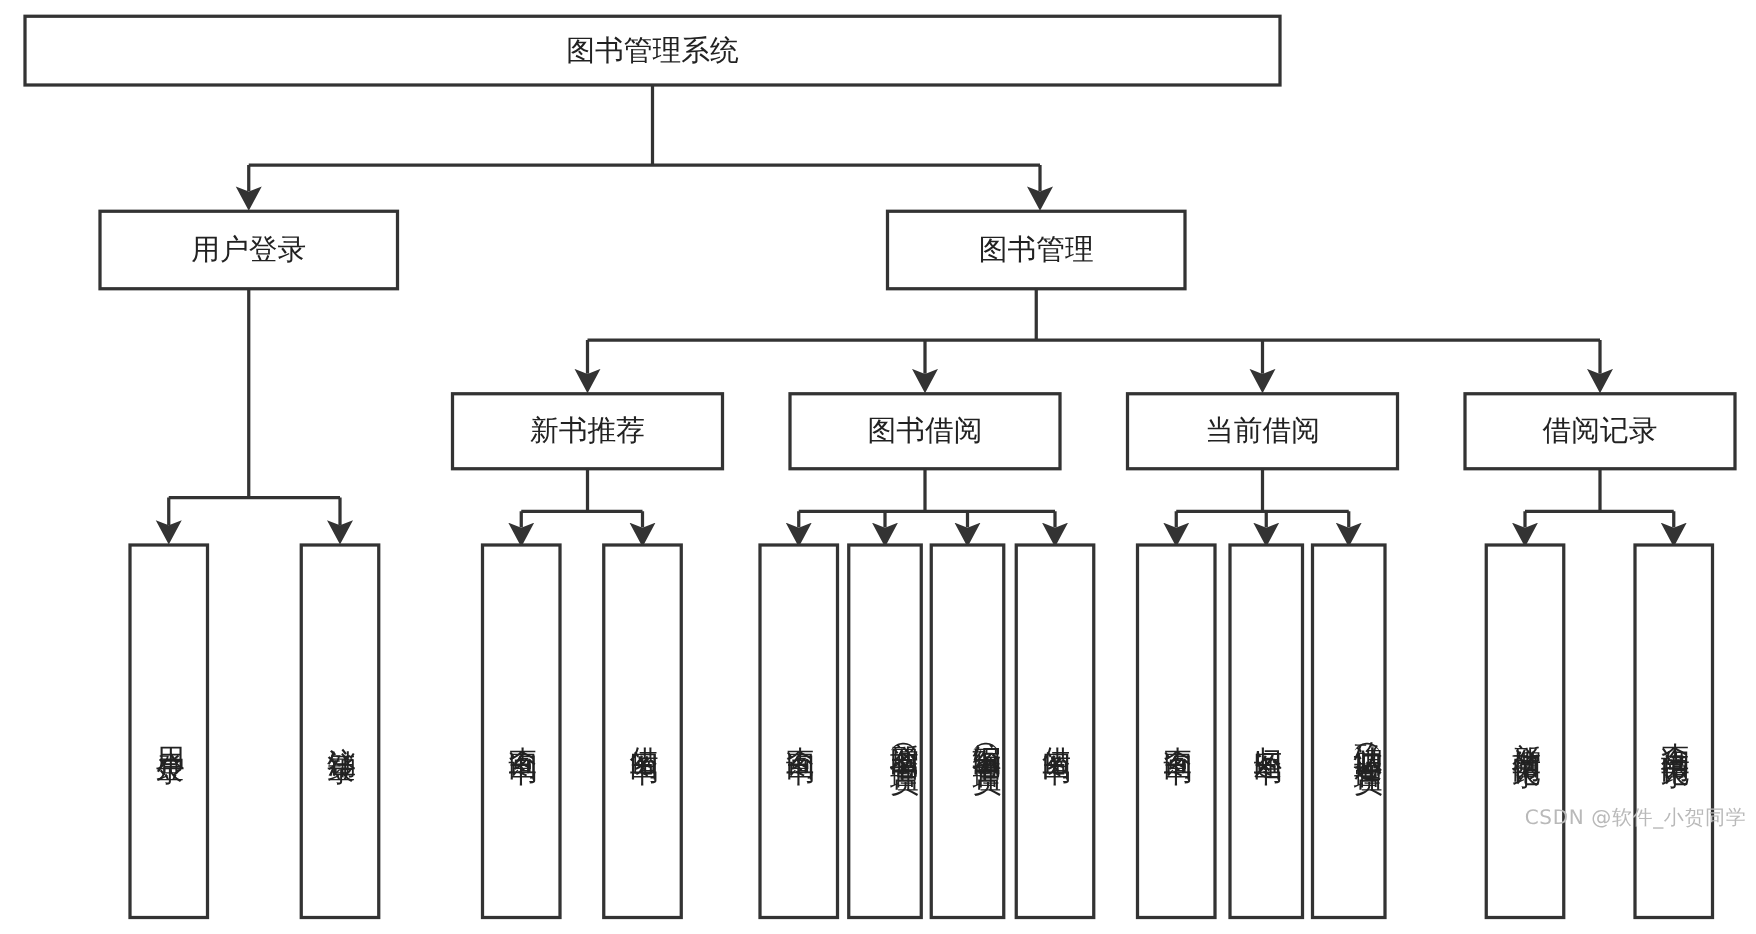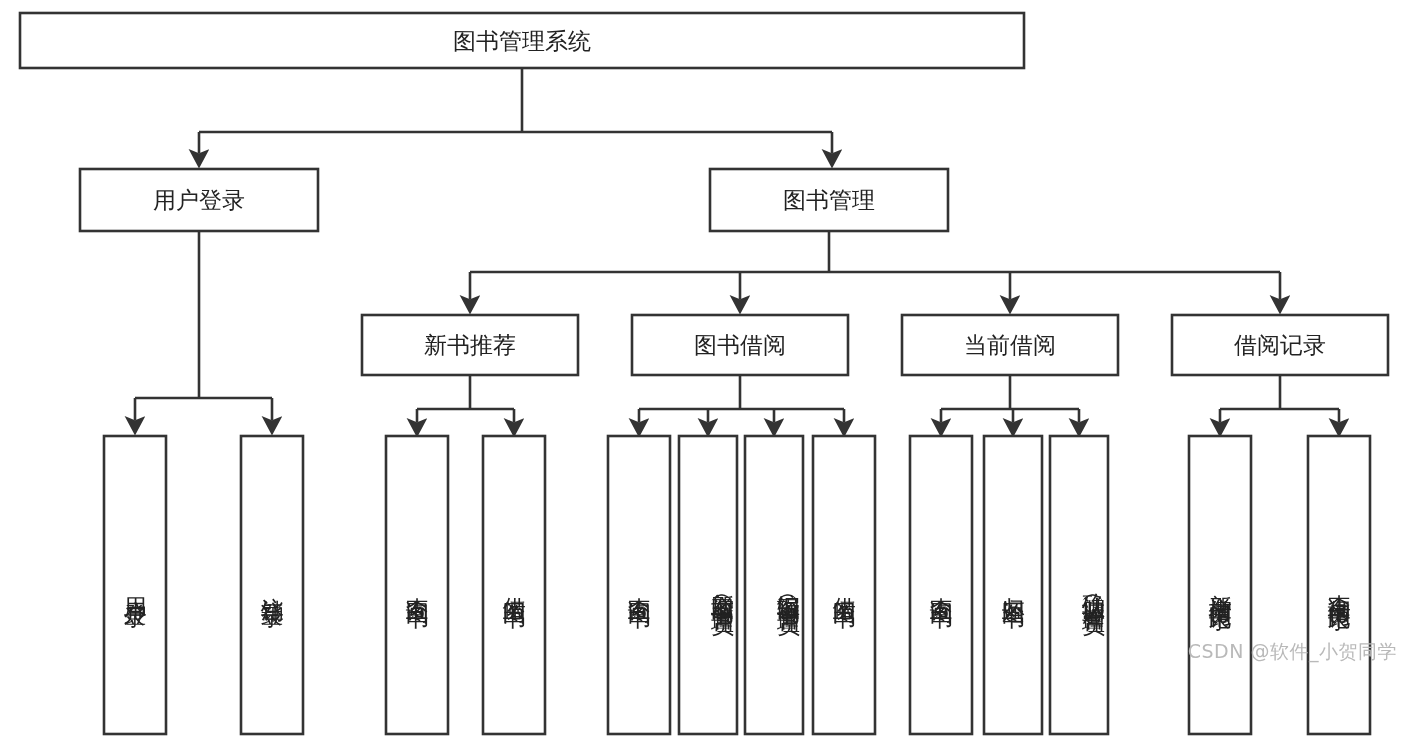--- a/index.html
+++ b/index.html
@@ -63,21 +63,21 @@
     justify-content: center;
     text-align: center;
     white-space: nowrap;
     pointer-events: none;
   }
   .watermark {
     position: absolute;
     right: 8px;
     bottom: 4px;
     font-family: "DejaVu Sans", "Liberation Sans", sans-serif;
-    font-size: 19px;
+    font-size: 16px;
     color: #b9b9b9;
     letter-spacing: 0.5px;
     white-space: nowrap;
   }
 </style>
 </head>
 <body>
 
 <div id="diagram-root">
 

